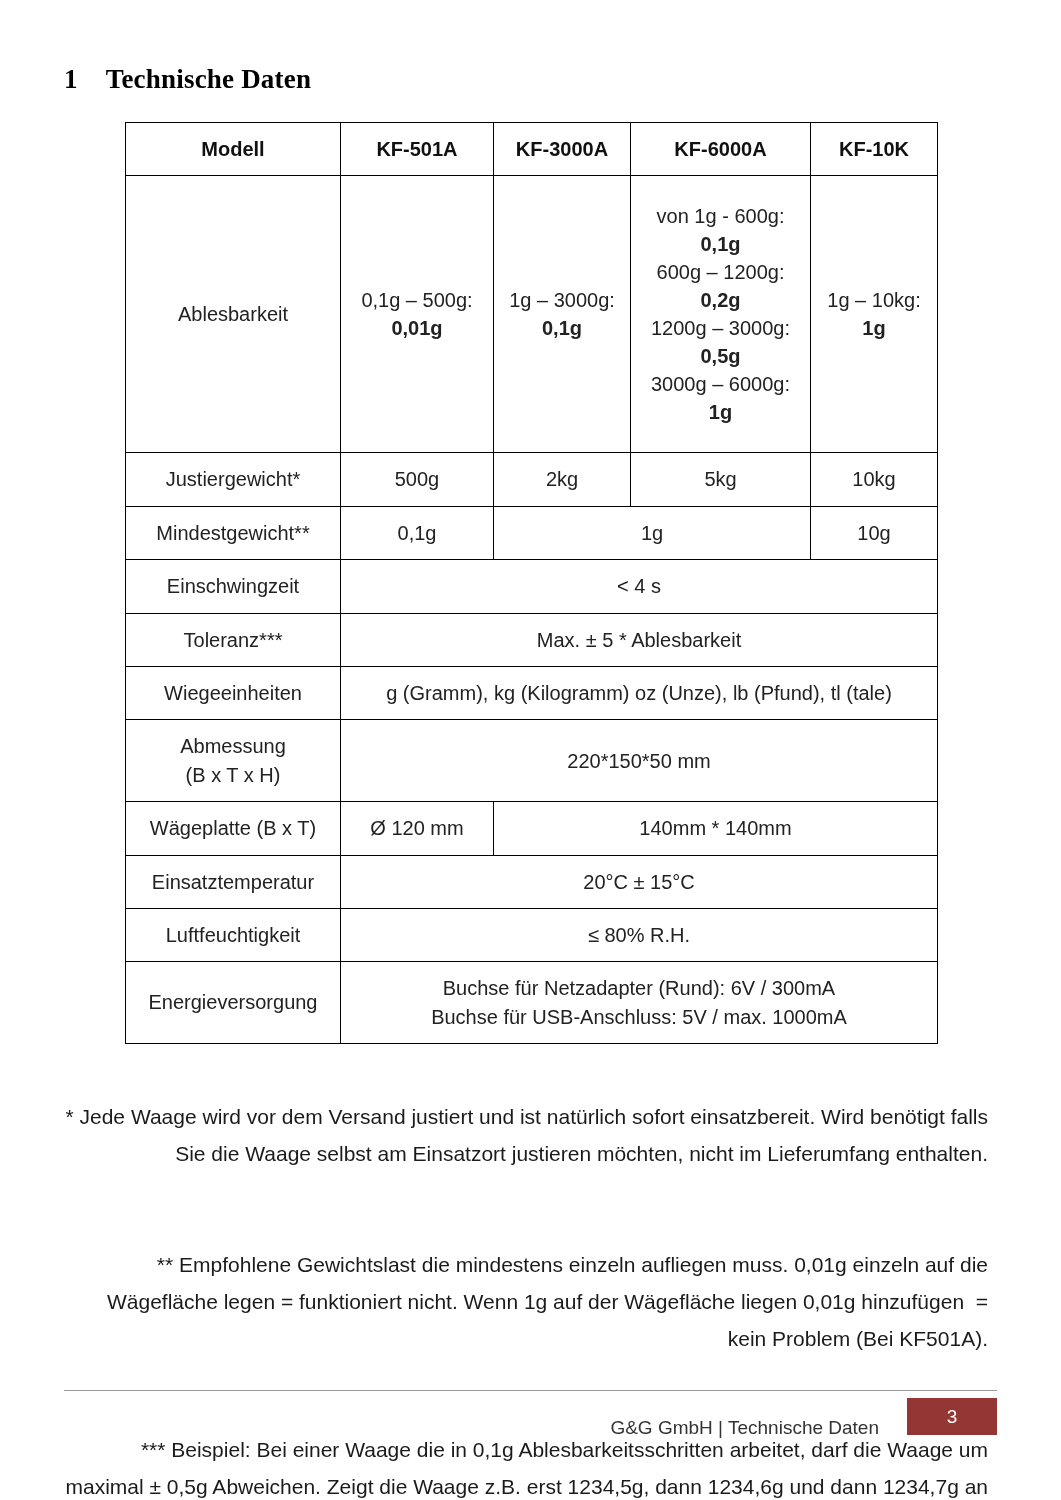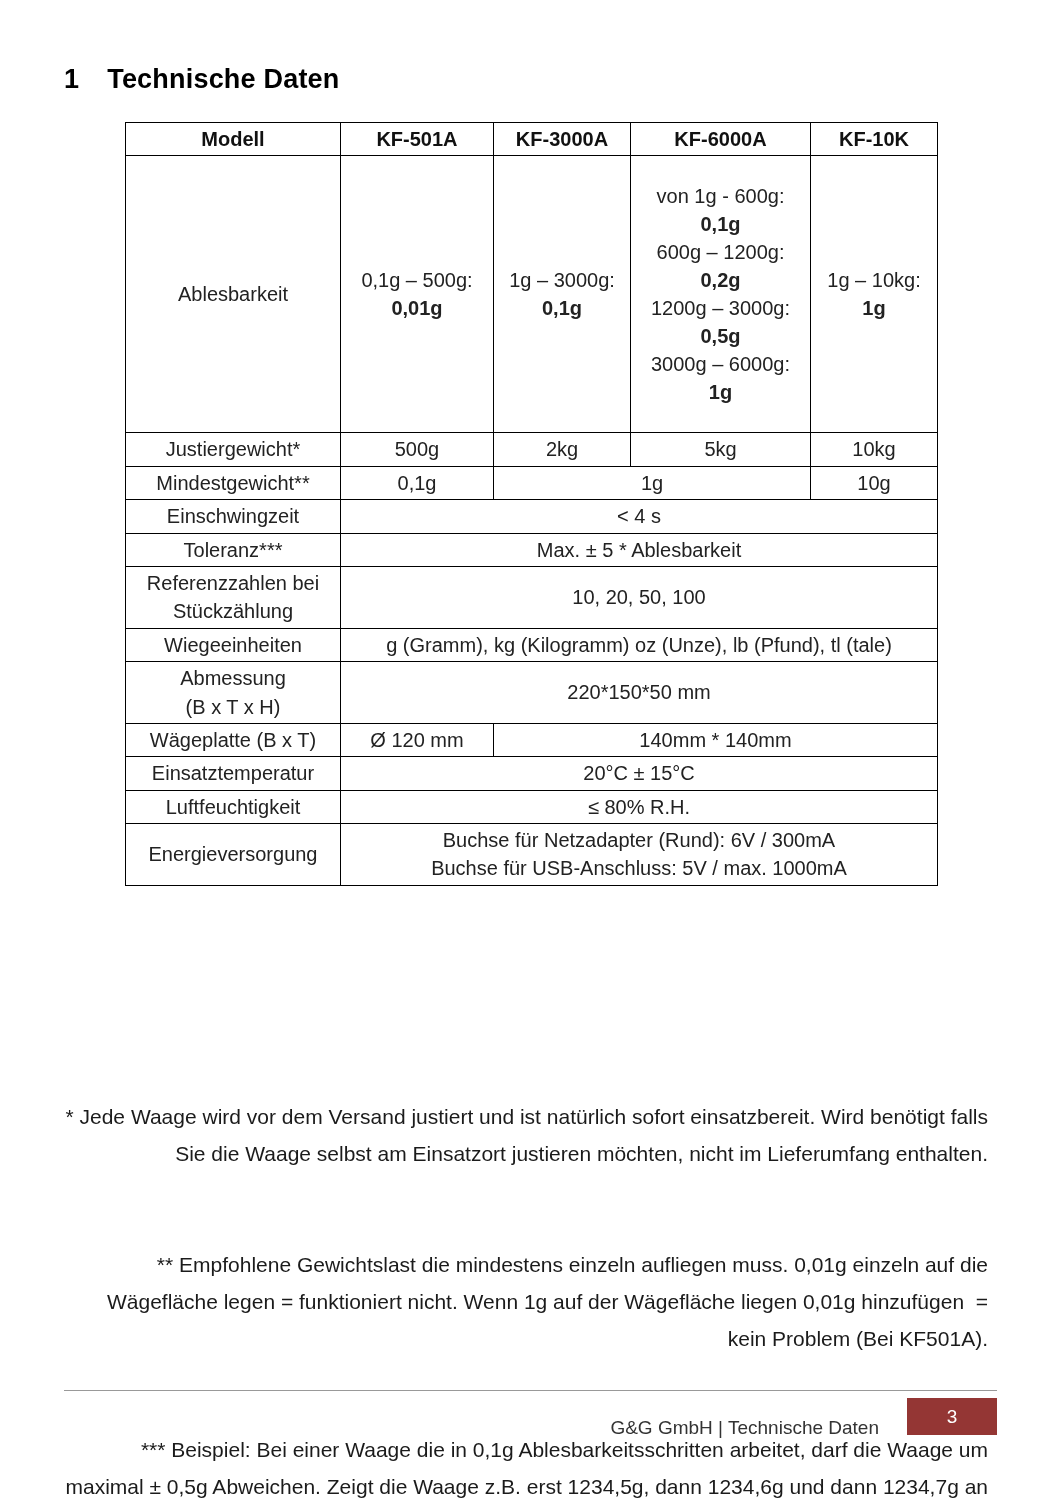--- a/index.html
+++ b/index.html
@@ -6,35 +6,35 @@
   html,body { background:#ffffff; }
   body {
     width:1061px; height:1500px; position:relative;
     font-family:"Liberation Sans", sans-serif;
     color:#1f1f1f;
   }
   .page { position:absolute; inset:0; overflow:hidden; }
 
   .doc-title {
     position:absolute; left:64px; top:64px;
-    font-family:Liberation Sans, sans-serif;
+    font-family:Liberation Serif, serif;
     font-size:27px; font-weight:bold; color:#000;
     letter-spacing:0.2px;
   }
   .doc-title .num { margin-right:28px; }
 
   table.spec-table {
     position:absolute; left:125px; top:122px;
     width:812px; border-collapse:collapse; table-layout:fixed;
     font-size:20px; color:#222;
   }
   .spec-table td, .spec-table th {
     border:1.5px solid #000;
     text-align:center; vertical-align:middle;
-    padding:2px 4px; line-height:1.42; font-weight:normal;
+    padding:12px 4px; line-height:1.42; font-weight:normal;
   }
   .spec-table th { font-weight:bold; color:#111; }
   .bold { font-weight:bold; }
   .cellline { line-height:28px; }
   td.tallpad { padding-top:26px; padding-bottom:26px; }
 
   .footnotes {
     position:absolute; left:64px; top:1024px; width:924px;
     font-size:21px; line-height:37px; color:#1b1b1b;
     white-space:pre-wrap;
@@ -128,27 +128,20 @@
     <tr>
       <td>Einschwingzeit</td>
       <td colspan="4">&lt; 4 s</td>
     </tr>
 
     <tr>
       <td>Toleranz***</td>
       <td colspan="4">Max. ± 5 * Ablesbarkeit</td>
     </tr>
 
-    <tr>
-      <td>
-        <div>Referenzzahlen bei</div>
-        <div>Stückzählung</div>
-      </td>
-      <td colspan="4">10, 20, 50, 100</td>
-    </tr>
 
     <tr>
       <td>Wiegeeinheiten</td>
       <td colspan="4">g (Gramm), kg (Kilogramm) oz (Unze), lb (Pfund), tl (tale)</td>
     </tr>
 
     <tr>
       <td>
         <div>Abmessung</div>
         <div>(B x T x H)</div>

